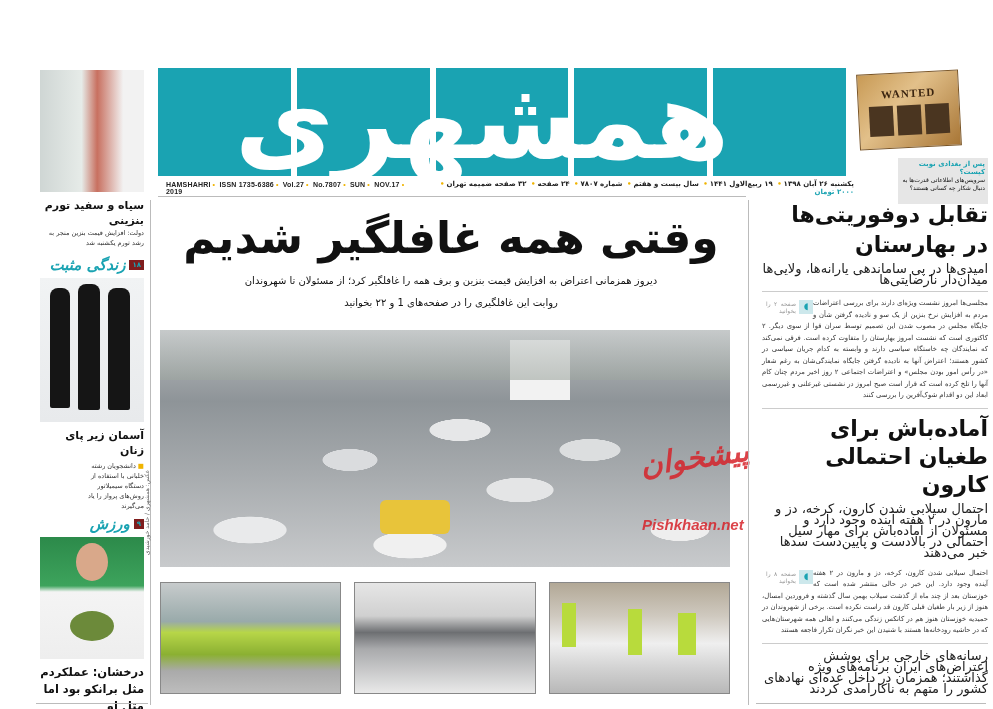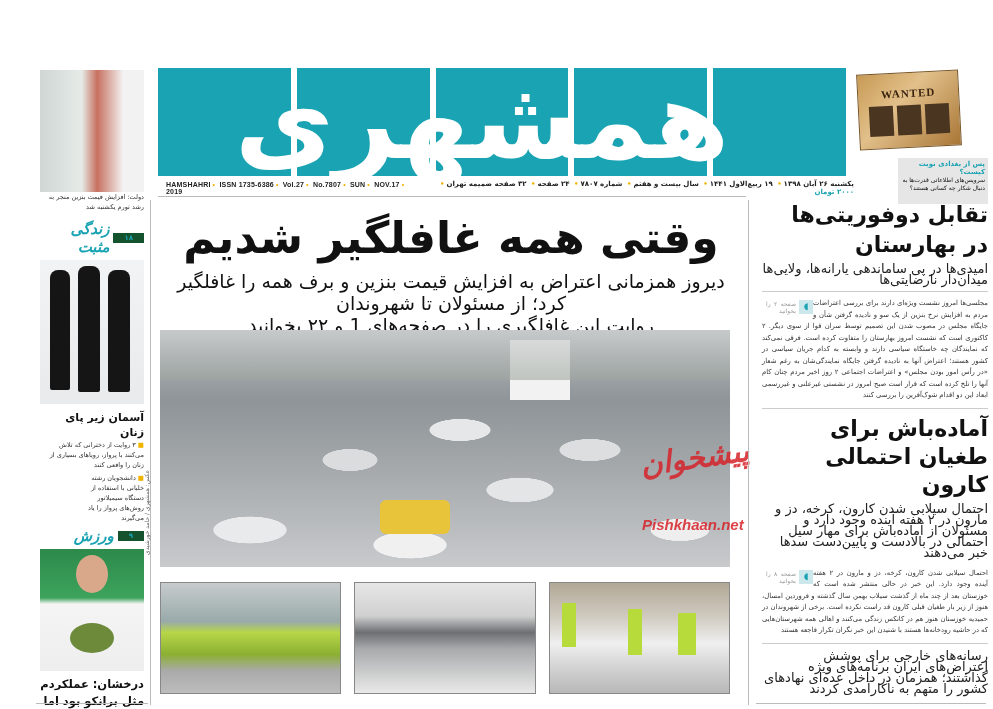--- a/index.html
+++ b/index.html
@@ -35,28 +35,28 @@
   .teaser-cap { position: absolute; left: 14px; top: 92px; width: 90px; height: 46px; background: #e6e6e6; padding: 2px 3px;
     font-size: 6px; line-height: 8px; margin-left: 32px; }
   .teaser-cap .t { color: #1aa3b2; font-weight: bold; font-size: 7px; }
 
   
   .leftcol { left: 40px; top: 70px; width: 104px; }
   .photo { background: #999; position: relative; overflow: hidden; }
   .lc-h { font-weight: bold; font-size: 11px; line-height: 15px; }
   .lc-p { font-size: 6.5px; line-height: 10px; color: #333; }
   .section-tag { display: flex; align-items: center; gap: 4px; direction: rtl; }
-  .section-tag .num { background: #14532d; color: #1aa3b2; font-size: 7px; font-weight: bold; padding: 1px 11px; }
+  .section-tag .num { background: #7f1d1d; color: #1aa3b2; font-size: 7px; font-weight: bold; padding: 1px 3px; }
   .section-tag .name { color: #1aa3b2; font-weight: bold; font-size: 15px; font-style: italic; }
   .bullet { color: #f0b400; }
   .vrule { background: #bbb; width: 1px; }
 
   
   .headline { left: 158px; top: 212px; width: 586px; text-align: center; font-weight: bold; font-size: 44px; line-height: 52px; direction: rtl; letter-spacing: -1px; }
-  .subhead { left: 158px; top: 270px; width: 586px; text-align: center; font-size: 19px; line-height: 22px; direction: rtl; color: #111; }
+  .subhead { left: 158px; top: 270px; width: 586px; text-align: center; font-size: 10px; line-height: 22px; direction: rtl; color: #111; }
   .main-photo { left: 160px; top: 330px; width: 570px; height: 237px; }
   .photo-credit { left: 143px; top: 425px; width: 12px; height: 130px; writing-mode: vertical-rl; transform: rotate(180deg); font-size: 6px; color: #666; }
   .thumbs { left: 160px; top: 582px; width: 570px; height: 112px; display: flex; gap: 13px; }
   .thumb { flex: 1; border: 1px solid #888; position: relative; overflow: hidden; }
 
   
   .rightcol { left: 762px; top: 200px; width: 226px; }
   .rc-h1 { font-weight: bold; font-size: 22px; line-height: 30px; }
   .rc-lead { font-size: 13px; line-height: 11px; color: #222; }
   .rc-body { font-size: 6.8px; line-height: 11.5px; color: #333; text-align: justify; }
@@ -112,32 +112,32 @@
       </div>
   </div>
   <div class="teaser-cap rtl">
     <div class="t">پس از بغدادی نوبت کیست؟</div>
     <div>سرویس‌های اطلاعاتی قدرت‌ها به دنبال شکار چه کسانی هستند؟</div>
   </div>
 </div>
 
 <div class="abs leftcol rtl">
   <div class="photo" style="height:122px; background:linear-gradient(90deg,#cfd6d4 0%,#e6ebe8 40%,#c87060 55%,#f2f2f2 80%);"></div>
+  <div class="lc-h" style="margin-top:6px;">سیاه و سفید تورم بنزینی</div>
   <div class="lc-p">دولت: افزایش قیمت بنزین منجر به رشد تورم یکشنبه شد</div>
   <div class="section-tag" style="margin-top:8px;">
     <span class="num">۱۸</span>
     <span class="name">زندگی مثبت</span>
   </div>
   <div class="photo" style="height:144px; margin-top:4px; background:linear-gradient(180deg,#f1f3f4 0%,#e8eaec 100%);">
     <div style="position:absolute;left:10px;top:10px;width:20px;height:120px;background:#151515;border-radius:8px 8px 2px 2px;"></div>
     <div style="position:absolute;left:38px;top:6px;width:22px;height:126px;background:#151515;border-radius:8px 8px 2px 2px;"></div>
     <div style="position:absolute;left:68px;top:10px;width:22px;height:122px;background:#151515;border-radius:8px 8px 2px 2px;"></div>
   </div>
   <div class="lc-h" style="margin-top:6px;">آسمان زیر پای زنان</div>
-  <div class="lc-p"><span class="bullet">■ </span><span>۳ روایت از دخترانی که تلاش می‌کنند با پرواز، رویاهای بسیاری از زنان را واقعی کنند</span></div>
   <div class="lc-p" style="margin-top:3px;margin-left:39px;"><span class="bullet">■ </span><span>دانشجویان رشته خلبانی با استفاده از دستگاه سیمیلاتور روش‌های پرواز را یاد می‌گیرند</span></div>
   <div class="section-tag" style="margin-top:4px;">
     <span class="num">۹</span>
     <span class="name">ورزش</span>
   </div>
   <div class="photo" style="height:122px; margin-top:4px; background:linear-gradient(180deg,#2c8a4a 0%,#3da35c 40%,#f4f4f4 45%,#eeeeee 100%);">
     <div style="position:absolute;left:36px;top:6px;width:32px;height:38px;background:#d9a88a;border-radius:50%;"></div>
     <div style="position:absolute;left:30px;top:74px;width:44px;height:30px;background:#6c8a3a;border-radius:50%;"></div>
   </div>
   <div class="lc-h" style="margin-top:5px; font-size:11.5px; line-height:17px;">درخشان: عملکردم مثل برانکو بود اما مثل او خوش‌شانس نبودم!</div>

